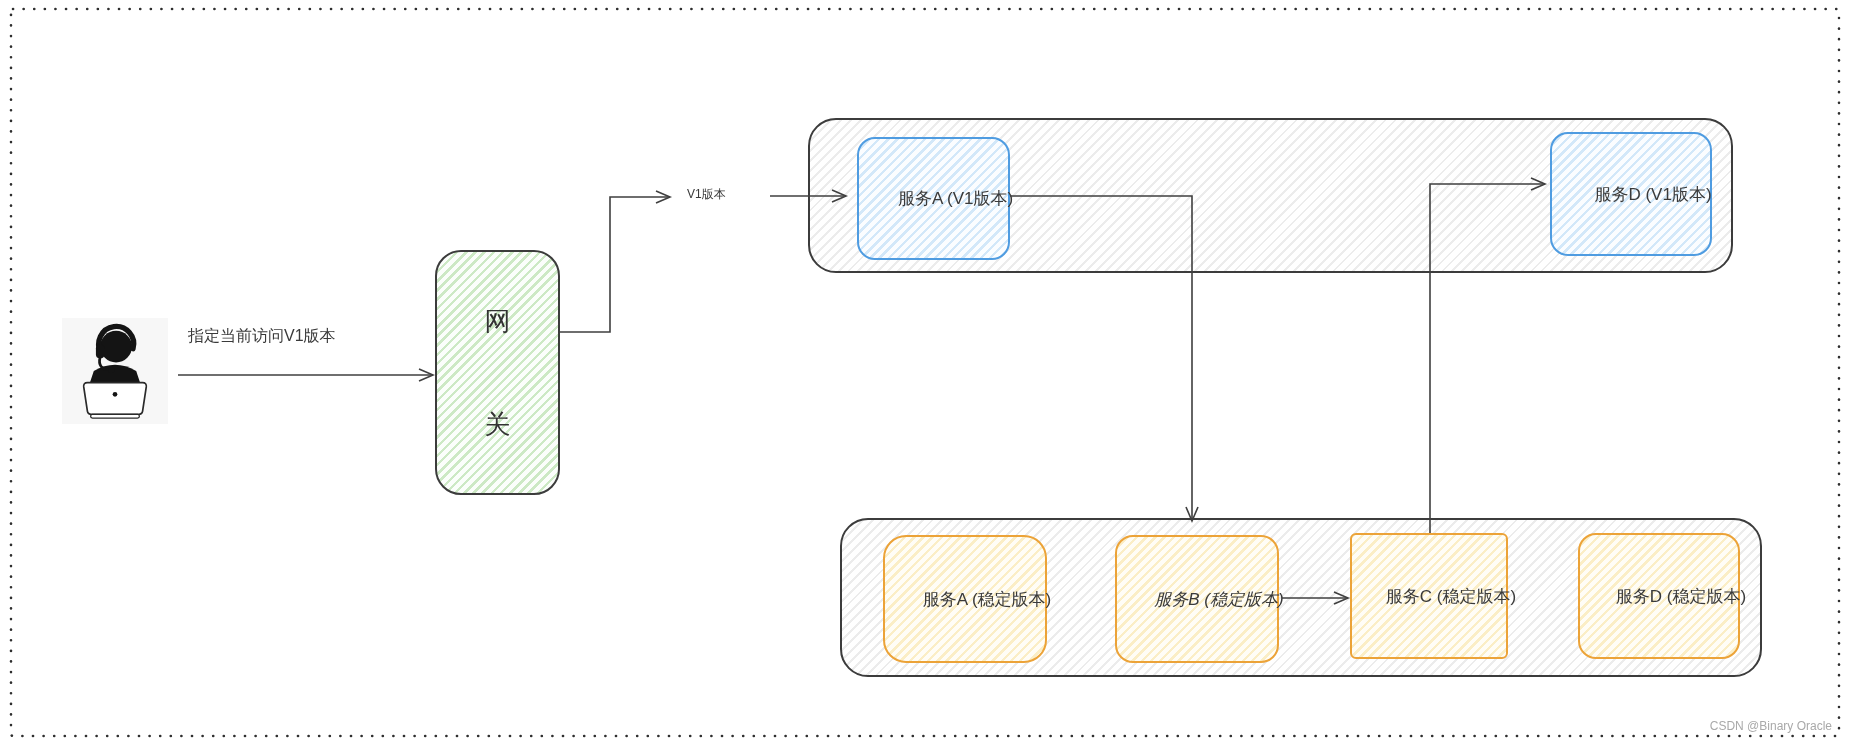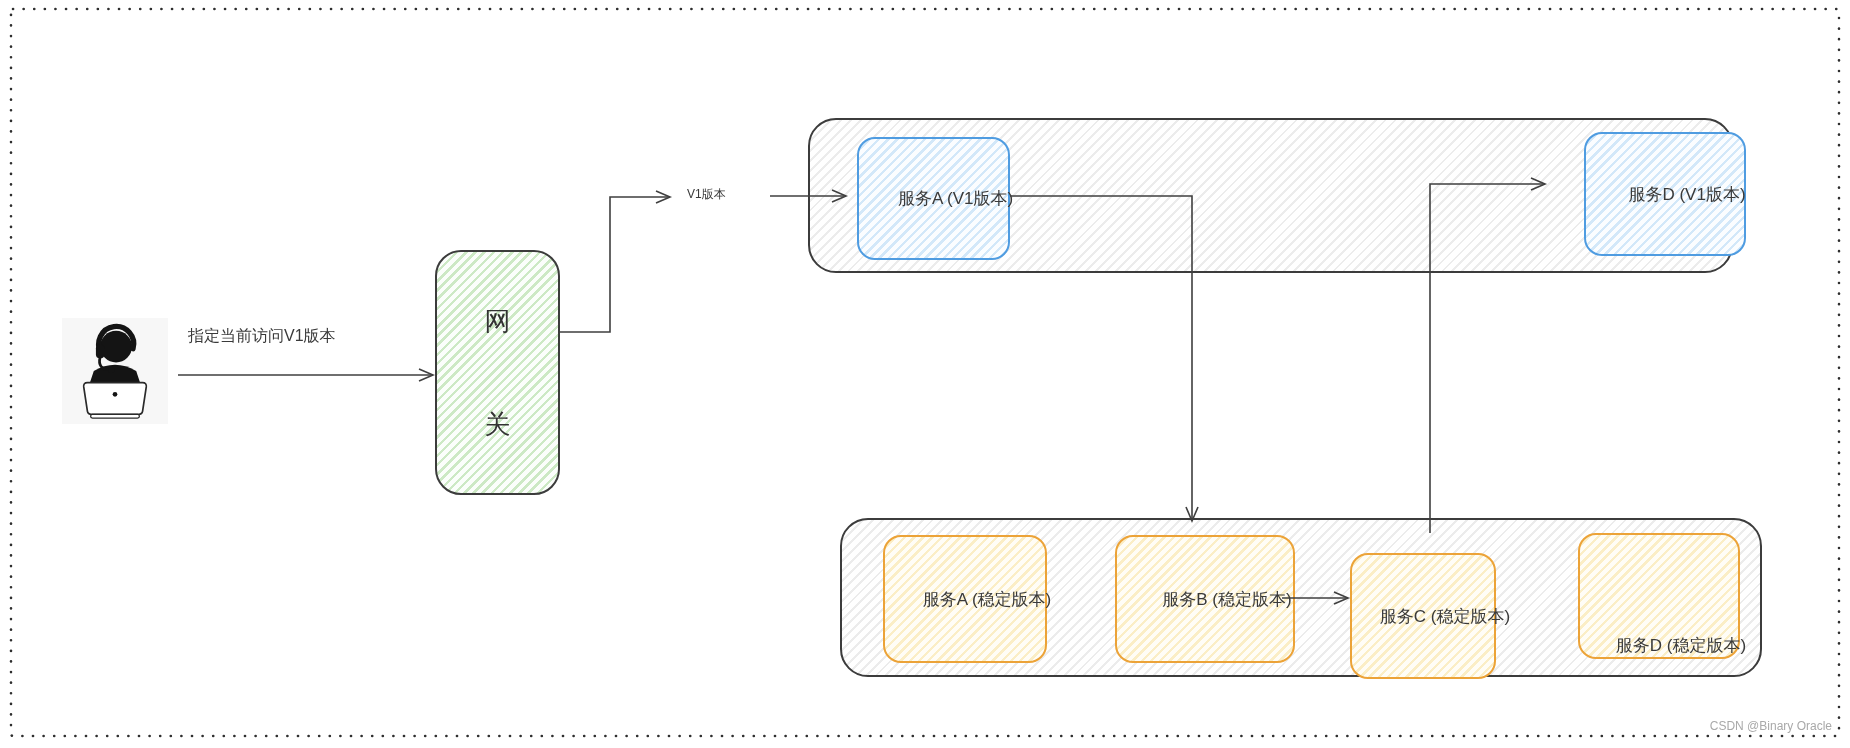--- a/index.html
+++ b/index.html
@@ -108,39 +108,39 @@
   </div>
 
   <div class="edge-label" style="left:687px;top:186px;font-size:12px;">V1版本</div>
 
   <div class="group-box" style="left:808px;top:118px;width:925px;height:155px;"></div>
 
   <div class="node node-blue" style="left:857px;top:137px;width:153px;height:123px;">
     <span>服务A (V1版本)</span>
   </div>
 
-  <div class="node node-blue" style="left:1584px;top:132px;width:162px;height:124px;">
+  <div class="node node-blue" style="left:1550px;top:132px;width:162px;height:124px;">
     <span>服务D (V1版本)</span>
   </div>
 
   <div class="group-box" style="left:840px;top:518px;width:922px;height:159px;"></div>
 
-  <div class="node node-orange" style="left:883px;top:535px;width:164px;height:128px;">
+  <div class="node node-orange" style="left:883px;top:535px;width:164px;height:128px;border-radius:23px;">
     <span>服务A (稳定版本)</span>
   </div>
 
-  <div class="node node-orange" style="left:1115px;top:535px;width:180px;height:128px;">
+  <div class="node node-orange" style="left:1115px;top:535px;width:164px;height:128px;font-style:italic;">
     <span>服务B (稳定版本)</span>
   </div>
 
-  <div class="node node-orange" style="left:1350px;top:553px;width:146px;height:126px;">
+  <div class="node node-orange" style="left:1350px;top:533px;width:158px;height:126px;border-radius:6px;">
     <span>服务C (稳定版本)</span>
   </div>
 
-  <div class="node node-orange" style="left:1578px;top:533px;width:162px;height:126px;align-items:flex-end;">
+  <div class="node node-orange" style="left:1578px;top:533px;width:162px;height:126px;">
     <span>服务D (稳定版本)</span>
   </div>
 
   <svg class="wires">
     <defs>
       <marker id="openArrow" markerUnits="userSpaceOnUse" markerWidth="18" markerHeight="16" refX="15" refY="7" orient="auto">
         <path d="M1,1 L15,7 L1,13" fill="none" stroke="#3f3f3f" stroke-width="1.6"></path>
       </marker>
     </defs>
 

